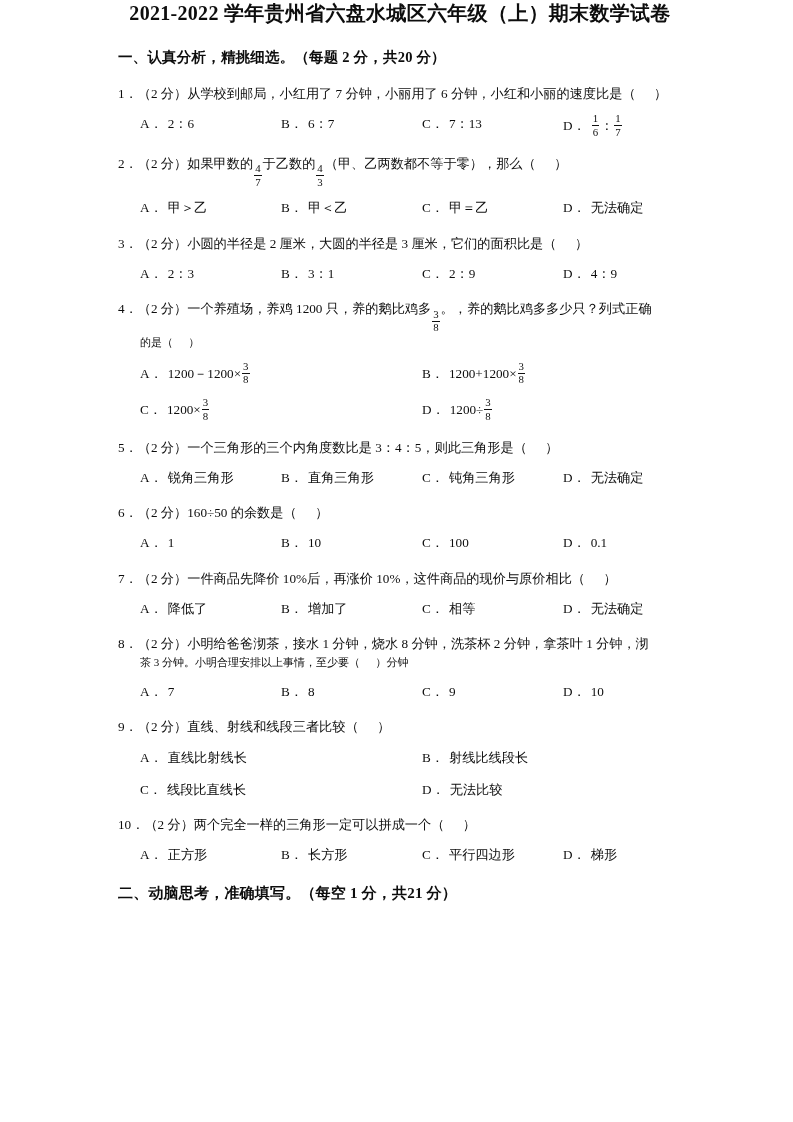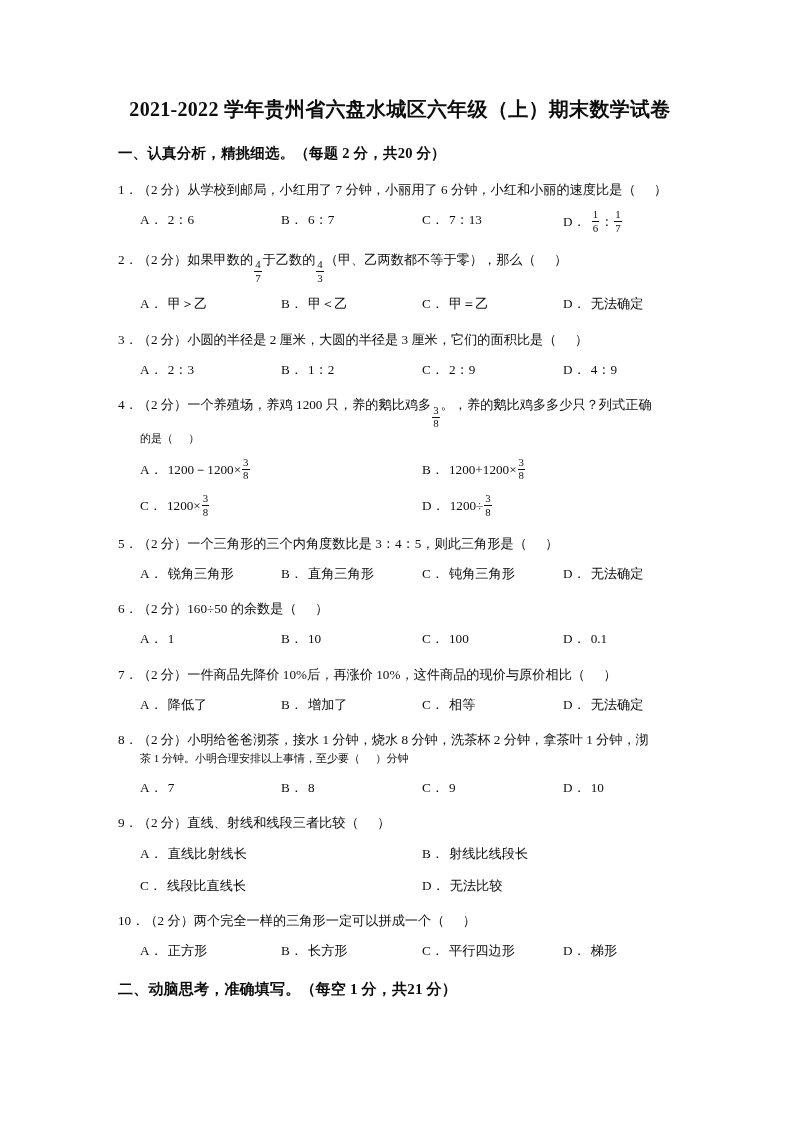--- a/index.html
+++ b/index.html
@@ -19,21 +19,20 @@
     position: absolute;
     left: 118px;
     top: 0;
     width: 564px;
   }
   .doc-title {
     font-size: 20px;
     font-weight: bold;
     text-align: center;
     letter-spacing: 0.3px;
-    margin-top: 96px;
     margin-bottom: 0;
     line-height: 1.35;
     white-space: nowrap;
   }
   .section-head {
     font-size: 14.5px;
     font-weight: bold;
     margin-top: 20px;
     line-height: 1.5;
     letter-spacing: 0.2px;
@@ -200,21 +199,21 @@
   <div class="question">
     <div class="q-stem"><span>3．（2 分）</span><span>小圆的半径是 2 厘米，大圆的半径是 3 厘米，它们的面积比是（</span><span class="blank-paren">&nbsp;&nbsp;&nbsp;&nbsp;</span><span>）</span></div>
     <div class="opts cols4">
       <div class="opts-row">
         <div class="opt">
             <span class="opt-key">A．</span>
             <span class="opt-txt">2：3</span>
           </div>
         <div class="opt">
             <span class="opt-key">B．</span>
-            <span class="opt-txt">1：2</span>
+            <span class="opt-txt">3：1</span>
           </div>
         <div class="opt">
             <span class="opt-key">C．</span>
             <span class="opt-txt">2：9</span>
           </div>
         <div class="opt">
             <span class="opt-key">D．</span>
             <span class="opt-txt">4：9</span>
           </div>
       </div>
@@ -334,21 +333,21 @@
         <div class="opt">
             <span class="opt-key">D．</span>
             <span class="opt-txt">无法确定</span>
           </div>
       </div>
     </div>
   </div>
 
   <div class="question">
     <div class="q-stem"><span>8．（2 分）</span><span>小明给爸爸沏茶，接水 1 分钟，烧水 8 分钟，洗茶杯 2 分钟，拿茶叶 1 分钟，沏</span></div>
-    <div class="q-stem-cont"><span>茶 1 分钟。小明合理安排以上事情，至少要（</span><span class="blank-paren">&nbsp;&nbsp;&nbsp;&nbsp;</span><span>）分钟</span></div>
+    <div class="q-stem-cont"><span>茶 3 分钟。小明合理安排以上事情，至少要（</span><span class="blank-paren">&nbsp;&nbsp;&nbsp;&nbsp;</span><span>）分钟</span></div>
     <div class="opts cols4">
       <div class="opts-row">
         <div class="opt">
             <span class="opt-key">A．</span>
             <span class="opt-txt">7</span>
           </div>
         <div class="opt">
             <span class="opt-key">B．</span>
             <span class="opt-txt">8</span>
           </div>

